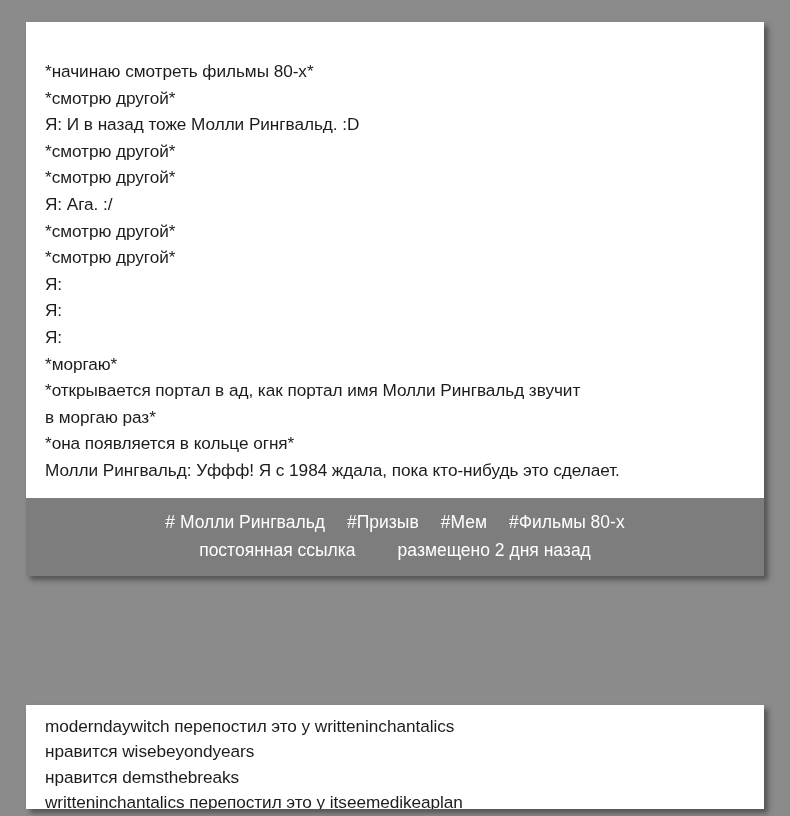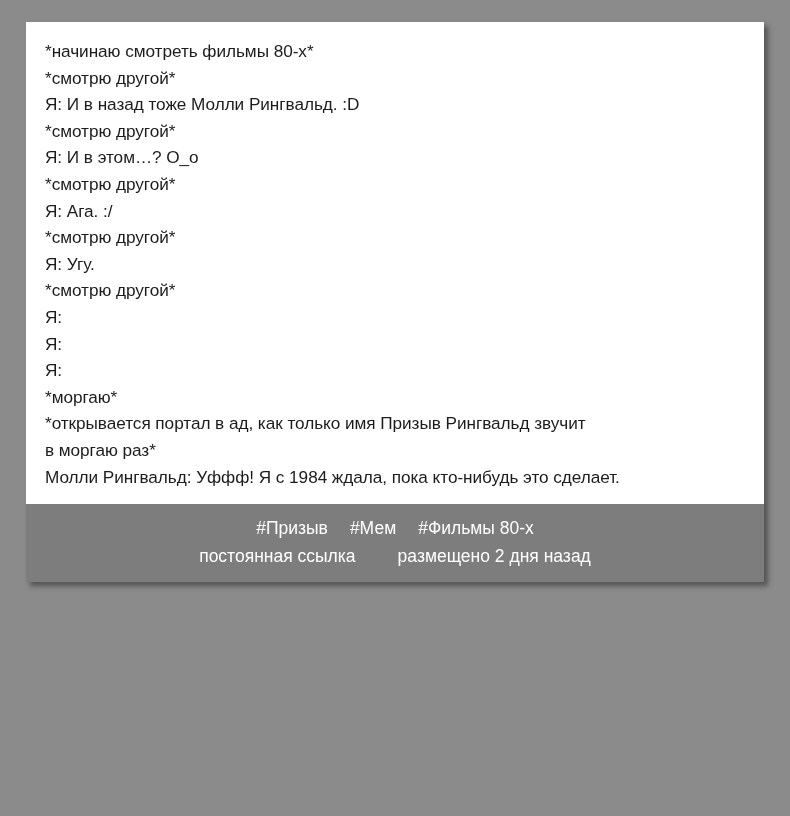--- a/index.html
+++ b/index.html
@@ -25,20 +25,21 @@
     position: absolute;
     left: 26px;
     top: 22px;
     width: 738px;
     background: #ffffff;
     box-shadow: 4px 4px 5px rgba(40, 40, 40, 0.55);
   }
   .post-body {
     background: #ffffff;
     padding: 16px 18px 14px 19px;
+    margin-top: 20px;
   }
   .post-line {
     font-size: 17.2px;
     line-height: 26.6px;
     color: #1c1c1c;
     white-space: pre-wrap;
     letter-spacing: -0.05px;
   }
 
   
@@ -100,43 +101,51 @@
 
 <div class="page">
 
   <div class="post-card">
 
     <div class="post-body">
       <div class="post-line">*начинаю смотреть фильмы 80-х*</div>
       <div class="post-line">*смотрю другой*</div>
       <div class="post-line">Я: И в назад тоже Молли Рингвальд. :D</div>
       <div class="post-line">*смотрю другой*</div>
-      <div class="post-line">Я: И в этом…? O_o</div>
       <div class="post-line">*смотрю другой*</div>
       <div class="post-line">Я: Ага. :/</div>
       <div class="post-line">*смотрю другой*</div>
-      <div class="post-line">Я: Угу.</div>
       <div class="post-line">*смотрю другой*</div>
       <div class="post-line">Я:</div>
       <div class="post-line">Я:</div>
       <div class="post-line">Я:</div>
       <div class="post-line">*моргаю*</div>
-      <div class="post-line">*открывается портал в ад, как только имя Призыв Рингвальд звучит</div>
+      <div class="post-line">*открывается портал в ад, как портал имя Молли Рингвальд звучит</div>
       <div class="post-line">в моргаю раз*</div>
+      <div class="post-line">*она появляется в кольце огня*</div>
       <div class="post-line">Молли Рингвальд: Уффф! Я с 1984 ждала, пока кто-нибудь это сделает.</div>
     </div>
 
     <div class="post-meta">
       <div class="tag-row">
+        <span class="tag"># Молли Рингвальд</span>
         <span class="tag">#Призыв</span>
         <span class="tag">#Мем</span>
         <span class="tag">#Фильмы 80-х</span>
       </div>
       <div class="meta-row">
         <span class="meta-item">постоянная ссылка</span>
         <span class="meta-item">размещено 2 дня назад</span>
       </div>
     </div>
 
   </div>
 
+  <div class="notes-card">
+    <div class="notes-inner">
+      <div class="note-line">moderndaywitch перепостил это у writteninchantalics</div>
+      <div class="note-line">нравится wisebeyondyears</div>
+      <div class="note-line">нравится demsthebreaks</div>
+      <div class="note-line">writteninchantalics перепостил это у itseemedikeaplan</div>
+    </div>
+  </div>
 
 </div>
 
 </body></html>

